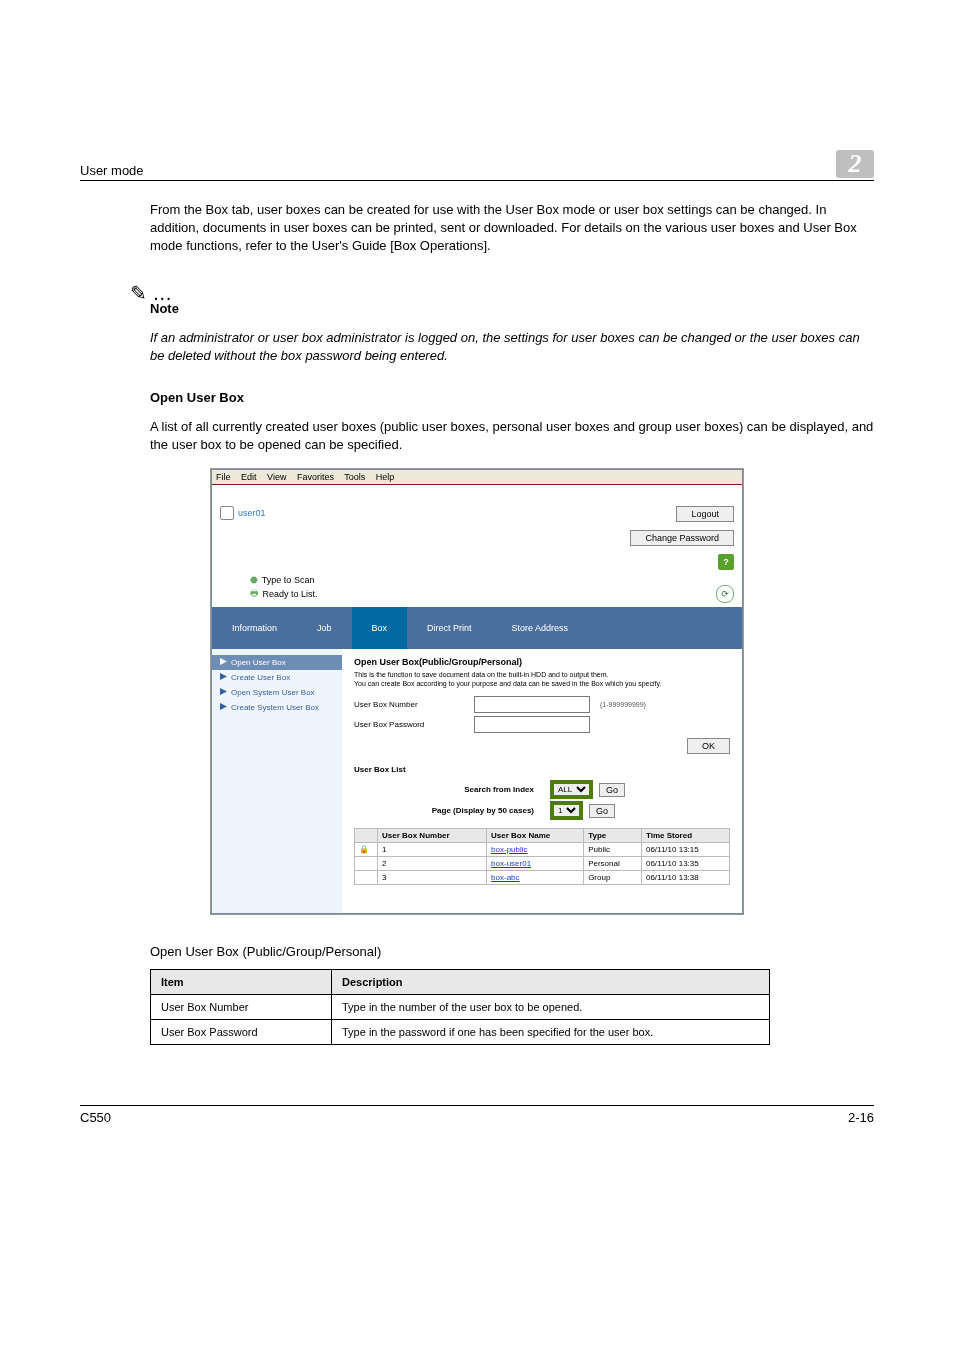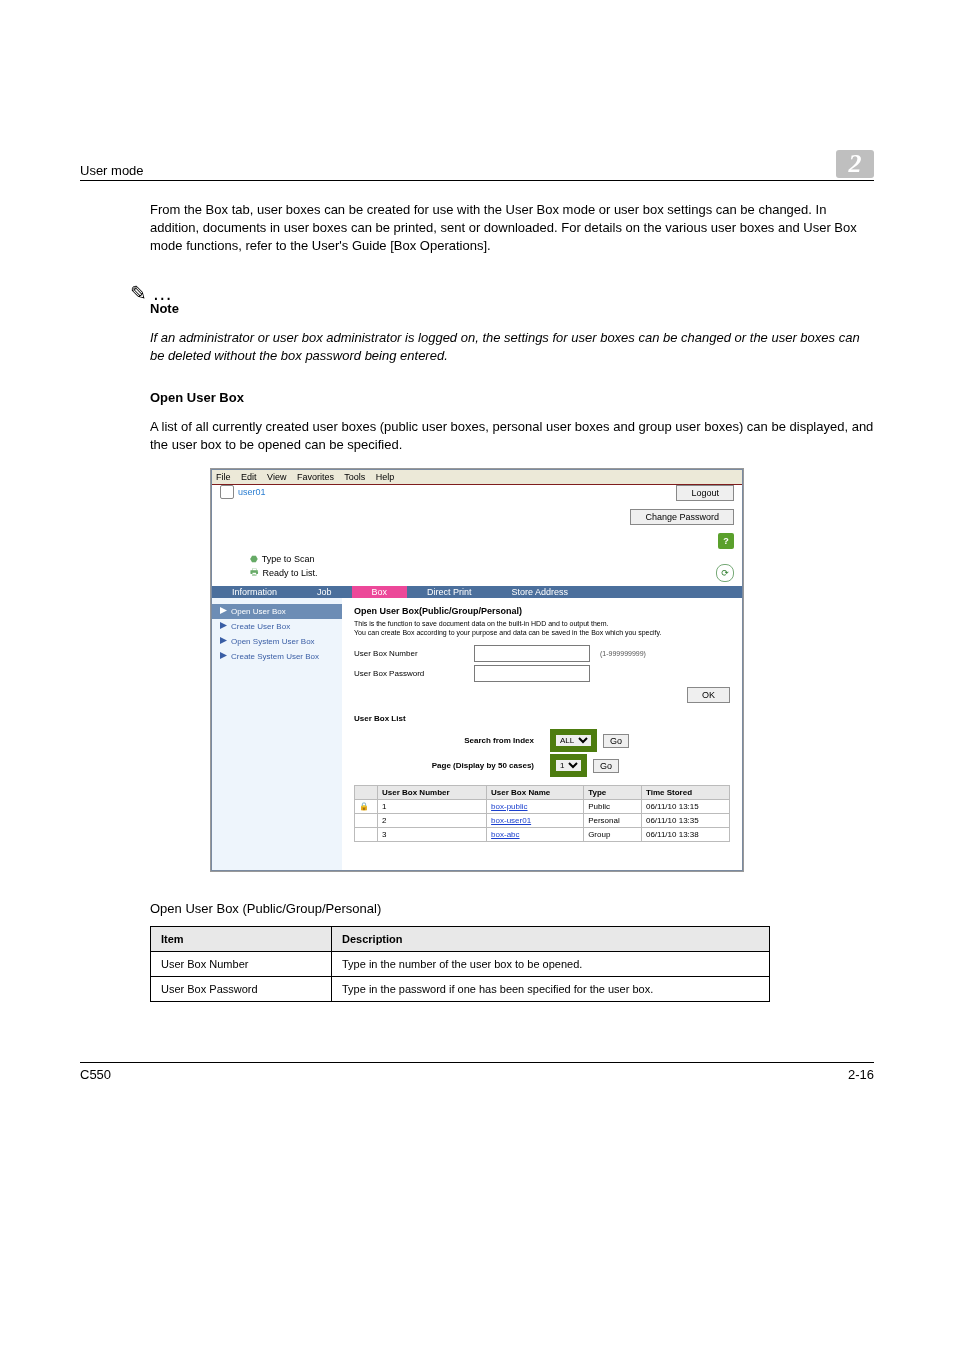--- a/index.html
+++ b/index.html
@@ -102,52 +102,52 @@
   .shot .winbtn.min, .shot .winbtn.max { background:#3c7dd1; }
   .shot .menubar {
     background:#ece9d8;
     padding:2px 4px;
     border-bottom:1px solid #7f1d1d;
     font-size:9px;
   }
   .shot .menubar span { margin-right:8px; }
   .shot .content { background:#fff; padding:0; }
   .topzone {
-    display:flex; align-items:flex-start; padding:0 8px 4px 8px;
+    display:flex; align-items:flex-start; padding:21px 8px 4px 8px;
   }
   .topzone .left { flex:1; display:flex; align-items:center; gap:4px; }
   .topzone .right { display:flex; gap:8px; align-items:flex-end;flex-direction:column; }
   .btn3d {
     background:#efefef; border:1px solid #888; padding:2px 14px; font-size:9px;
   }
   .help-ico { width:16px;height:16px;background:#5aa02c;color:#fff;border-radius:2px;display:flex;align-items:center;justify-content:center;font-weight:bold;}
   .refresh-ico{ width:16px;height:16px;border:1px solid #7a7;border-radius:8px;display:flex;align-items:center;justify-content:center;color:#2a7a2a;}
   .status-rows { padding:0 8px 6px 40px; }
   .status-rows .row { display:flex; align-items:center; gap:4px; font-size:9px; margin:1px 0;}
   .tabstrip { display:flex; background:#4b6f9c; color:#fff; font-size:9px; }
-  .tabstrip .tab { padding:1px 20px; }
-  .tabstrip .tab.active { background:#ec4899; }
+  .tabstrip .tab { padding:16px 20px; }
+  .tabstrip .tab.active { background:#0369a1; }
   .mainrow { display:flex; }
   .sidebar {
     width:130px; background:#eef5fc; padding:6px 0; font-size:8px;
   }
   .sidebar .item { padding:3px 8px; color:#3a5ea5; display:flex; gap:4px; }
   .sidebar .item.sel { background:#6d8db5; color:#fff; }
   .mainpane { flex:1; padding:8px 12px; font-size:8px; }
   .mainpane h4 { font-size:9px; margin:0 0 4px 0; }
   .desc { font-size:7px; margin-bottom:8px; line-height:1.2;}
   .field { display:flex; align-items:center; gap:10px; margin:3px 0; }
   .field label { width:110px; }
   .field input { border:1px solid #7a7a7a; height:13px; width:110px; font-size:8px;}
   .hint { font-size:7px; color:#555;}
   .okrow { text-align:right; margin:8px 0 14px 0;}
   .listhead { font-weight:bold; margin:4px 0 6px 0;}
   .filterrow { display:flex; align-items:center; gap:6px; margin:2px 0;}
   .filterrow .lbl { width:180px; text-align:right; padding-right:10px;font-weight:bold;}
-  .filterrow select{ font-size:8px; border:6px solid #4d7c0f; }
+  .filterrow select{ font-size:8px; border:4px solid #4d7c0f; }
   .boxtable { width:100%; border-collapse:collapse; margin-top:8px; font-size:8px;}
   .boxtable th, .boxtable td { border:1px solid #bbb; padding:2px 4px; text-align:left;}
   .boxtable th { background:#e8e8e8; font-weight:bold;}
   .boxtable a { color:#1a3fce; text-decoration:underline;}
   .lock { color:#d4a017; }
 
   
   .caption {
     font-size:13px; margin:30px 0 10px 70px;
   }

